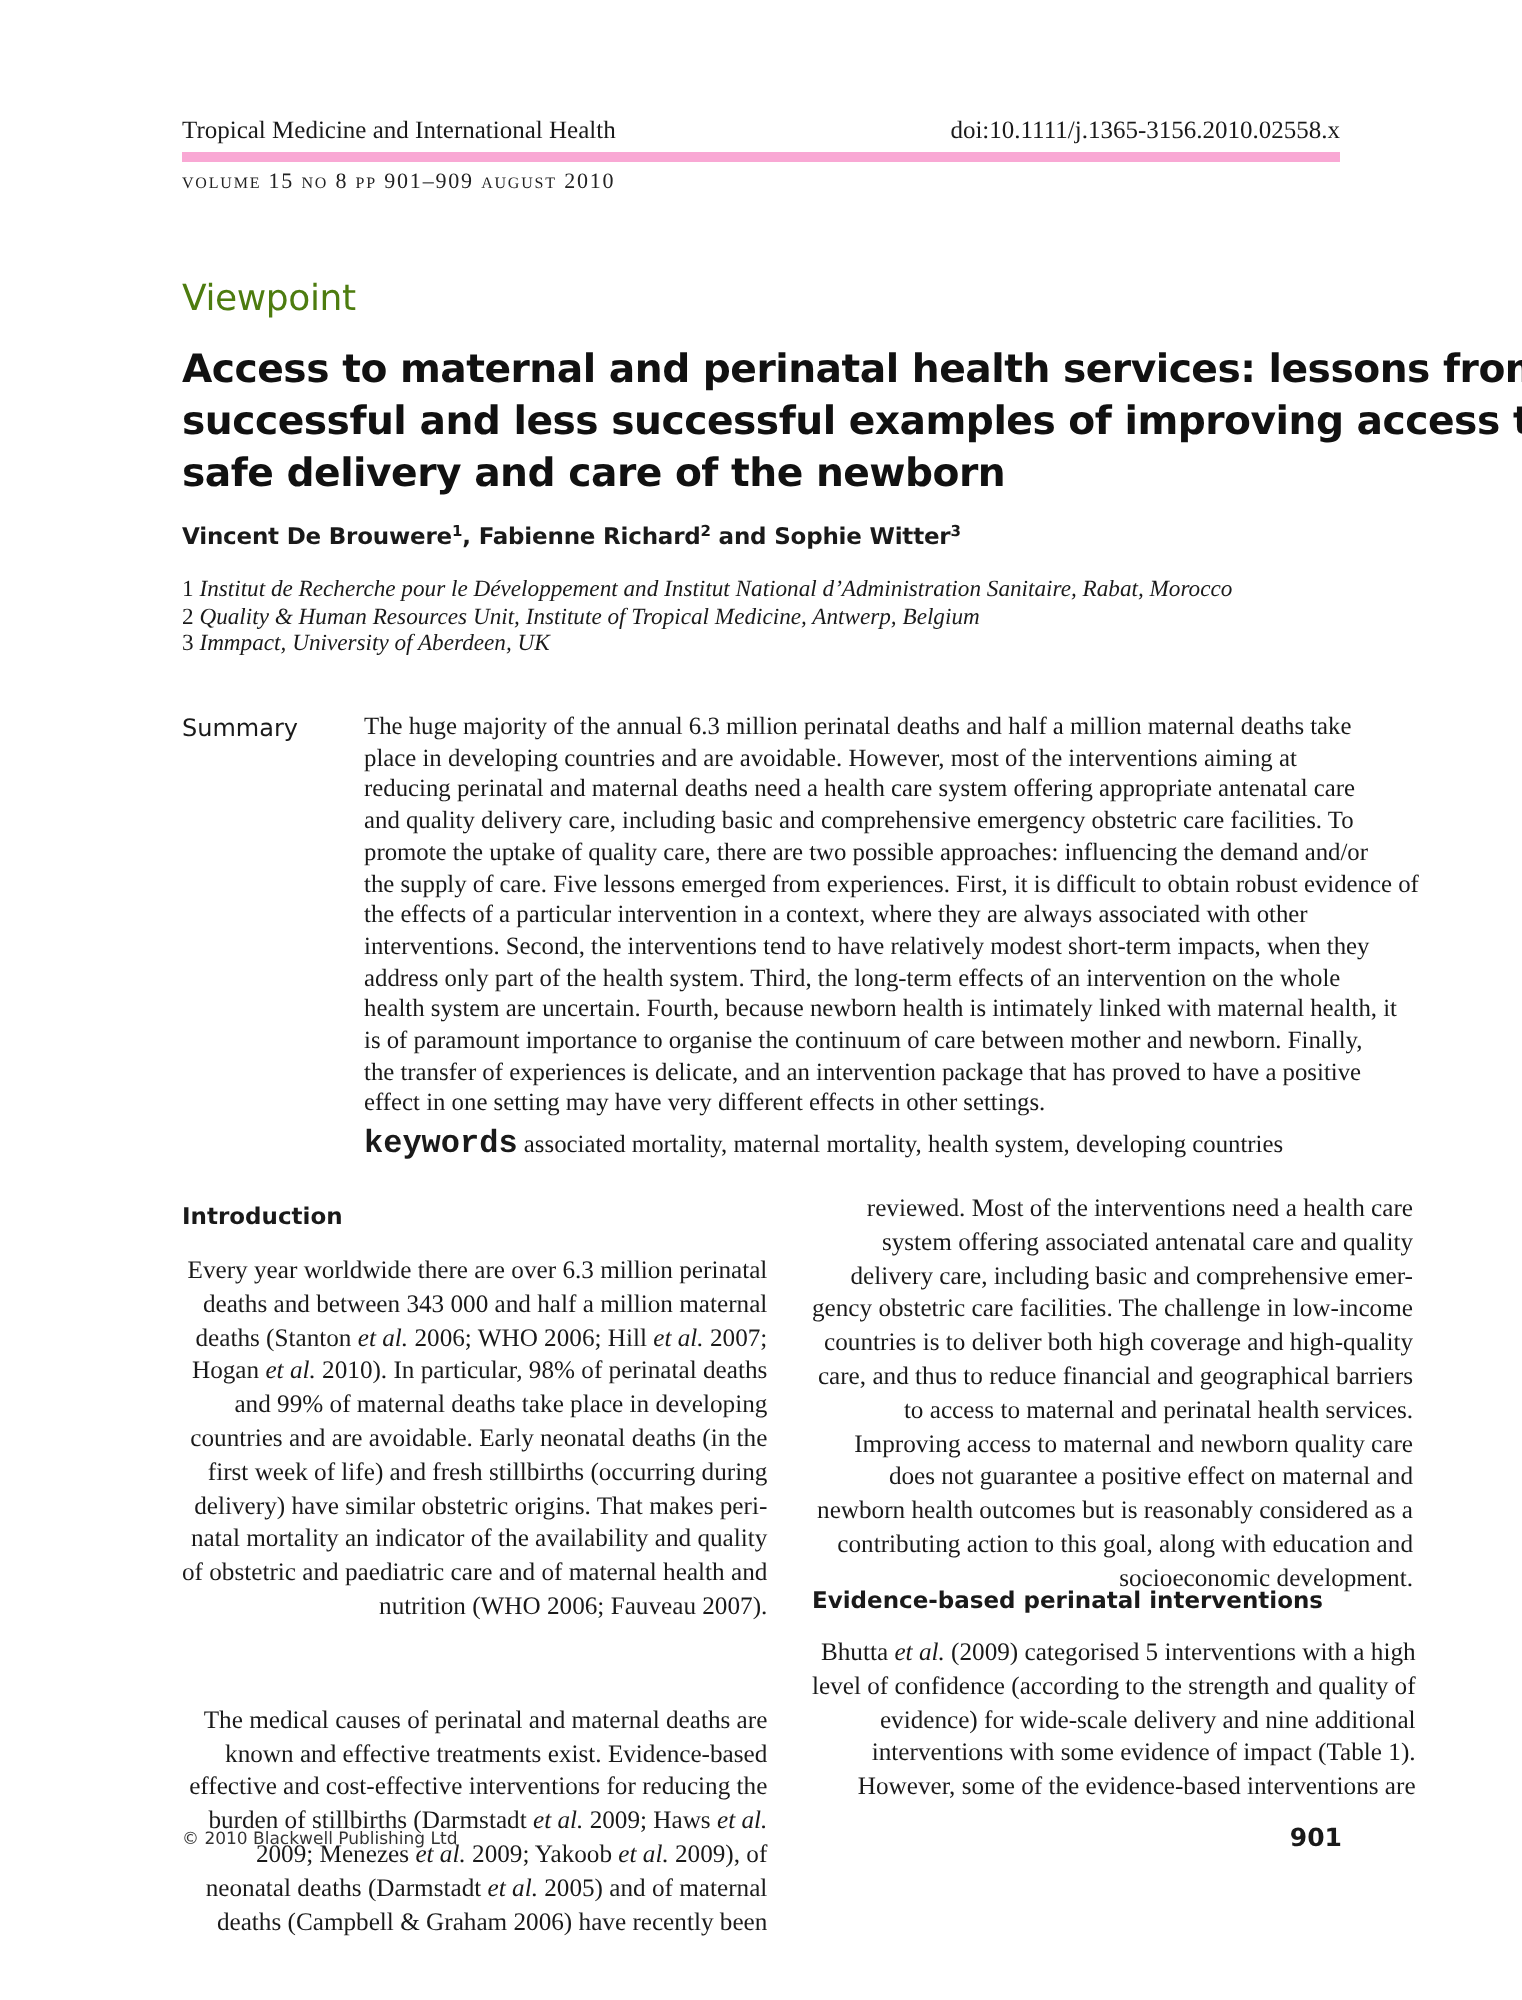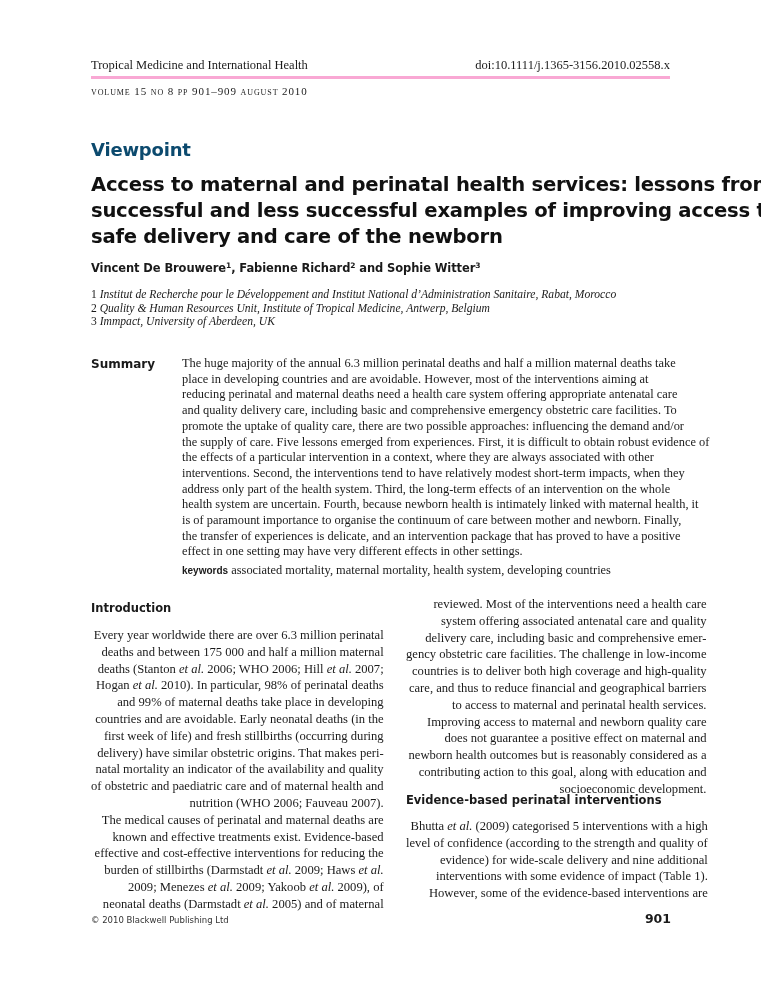--- a/index.html
+++ b/index.html
@@ -1,49 +1,49 @@
 <!DOCTYPE html>
 <html><head>
 <meta charset="utf-8">
 <style>
   html, body { margin: 0; padding: 0; background: #ffffff; }
   body { width: 761px; height: 1000px; position: relative; overflow: hidden; color: #1a1a1a; }
   .serif { font-family: "Liberation Serif", "DejaVu Serif", serif; }
   .sans { font-family: "DejaVu Sans", "Liberation Sans", sans-serif; }
 
-  .running-head { position: absolute; left: 91px; top: 57px; width: 579px; height: 19px; border-bottom: 3px solid #f9a8d4; font-size: 12.5px; }
+  .running-head { position: absolute; left: 91px; top: 57px; width: 579px; height: 19px; border-bottom: 5px solid #f9a8d4; font-size: 12.5px; }
   .running-head .journal { position: absolute; left: 0; top: 1px; }
   .running-head .doi { position: absolute; right: 0; top: 1px; }
   .volume-line { position: absolute; left: 91px; top: 85px; font-size: 11px; letter-spacing: 0.9px; font-variant: small-caps; text-transform: lowercase; color: #222; }
 
-  .section-type { position: absolute; left: 91px; top: 139px; font-size: 18px; font-weight: bold; color: #0c4a6e; letter-spacing: -0.2px; }
+  .section-type { position: absolute; left: 91px; top: 139px; font-size: 18px; font-weight: normal; color: #4d7c0f; letter-spacing: -0.2px; }
   .title { position: absolute; left: 91px; top: 172px; width: 620px; font-size: 19.6px; font-weight: bold; line-height: 26px; color: #111; letter-spacing: -0.25px; }
   .title div { white-space: nowrap; }
 
   .authors { position: absolute; left: 91px; top: 261px; font-size: 11.5px; font-weight: bold; letter-spacing: -0.1px; white-space: nowrap; }
   .authors sup { font-size: 7.5px; vertical-align: 4px; }
 
   .affiliations { position: absolute; left: 91px; top: 288px; font-size: 11.6px; line-height: 13.5px; }
   .affiliations div { white-space: nowrap; }
   .affiliations .txt { font-style: italic; }
 
-  .summary-label { position: absolute; left: 91px; top: 357px; font-size: 12px; font-weight: bold; }
+  .summary-label { position: absolute; left: 91px; top: 357px; font-size: 12px; font-weight: normal; }
   .summary-text { position: absolute; left: 182px; top: 356px; width: 520px; font-size: 12.4px; line-height: 15.7px; }
   .summary-text div { white-space: nowrap; }
 
   .keywords { position: absolute; left: 182px; top: 563px; font-size: 12.4px; white-space: nowrap; }
-  .keywords .kw-label { font-weight: bold; font-family: Liberation Sans, sans-serif; font-size: 10px; }
+  .keywords .kw-label { font-weight: bold; font-family: Liberation Mono, monospace; font-size: 16px; }
 
   .col { position: absolute; width: 300px; }
   .col-left { left: 91px; top: 601px; }
   .col-right { left: 406px; top: 596px; }
   .heading { font-size: 11.5px; font-weight: bold; margin: 0; }
   .para { font-size: 12.6px; line-height: 16.8px; }
   .para div { white-space: nowrap; text-align: right; }
-  .para .indent { padding-left: 10px; }
+  .para .indent { padding-left: 10px; margin-top: 40px; }
   .col-left .heading { position: absolute; top: 0; left: 0; }
   .col-left .para { position: absolute; top: 26px; left: 0; }
   .col-right .para1 { position: absolute; top: 0; left: 0; }
   .col-right .heading2 { position: absolute; top: 197px; left: 0; }
   .col-right .para2 { position: absolute; top: 222px; left: 0; }
   i { font-style: italic; }
 
   .footer-copy { position: absolute; left: 91px; top: 915px; font-size: 8.5px; color: #333; }
   .footer-page { position: absolute; right: 90px; top: 911px; font-size: 12.5px; font-weight: bold; margin-left: 11px; }
 </style>
@@ -91,36 +91,37 @@
 </div>
 <div class="keywords serif">
   <span class="kw-label">keywords</span>
   <span>associated mortality, maternal mortality, health system, developing countries</span>
 </div>
 
 <div class="col col-left">
   <h3 class="heading sans">Introduction</h3>
   <div class="para serif" id="intro-lines">
       <div>Every year worldwide there are over 6.3 million perinatal</div>
-      <div>deaths and between 175 000 and half a million maternal</div>
+      <div>deaths and between 343 000 and half a million maternal</div>
       <div>deaths (Stanton <i>et al.</i> 2006; WHO 2006; Hill <i>et al.</i> 2007;</div>
       <div>Hogan <i>et al.</i> 2010). In particular, 98% of perinatal deaths</div>
       <div>and 99% of maternal deaths take place in developing</div>
       <div>countries and are avoidable. Early neonatal deaths (in the</div>
       <div>first week of life) and fresh stillbirths (occurring during</div>
       <div>delivery) have similar obstetric origins. That makes peri-</div>
       <div>natal mortality an indicator of the availability and quality</div>
       <div>of obstetric and paediatric care and of maternal health and</div>
       <div>nutrition (WHO 2006; Fauveau 2007).</div>
       <div class="indent">The medical causes of perinatal and maternal deaths are</div>
       <div>known and effective treatments exist. Evidence-based</div>
       <div>effective and cost-effective interventions for reducing the</div>
       <div>burden of stillbirths (Darmstadt <i>et al.</i> 2009; Haws <i>et al.</i></div>
       <div>2009; Menezes <i>et al.</i> 2009; Yakoob <i>et al.</i> 2009), of</div>
       <div>neonatal deaths (Darmstadt <i>et al.</i> 2005) and of maternal</div>
+      <div>deaths (Campbell &amp; Graham 2006) have recently been</div>
     </div>
 </div>
 
 <div class="col col-right">
   <div class="para para1 serif" id="right-lines">
       <div>reviewed. Most of the interventions need a health care</div>
       <div>system offering associated antenatal care and quality</div>
       <div>delivery care, including basic and comprehensive emer-</div>
       <div>gency obstetric care facilities. The challenge in low-income</div>
       <div>countries is to deliver both high coverage and high-quality</div>

